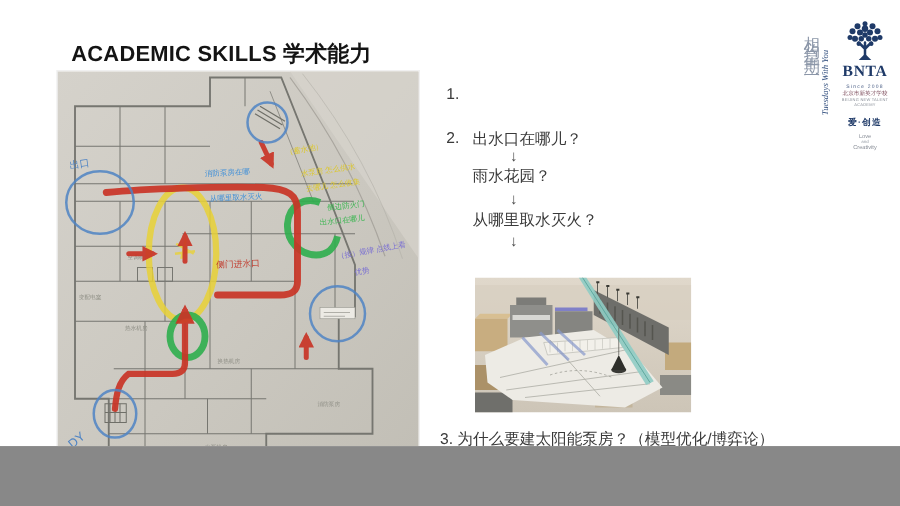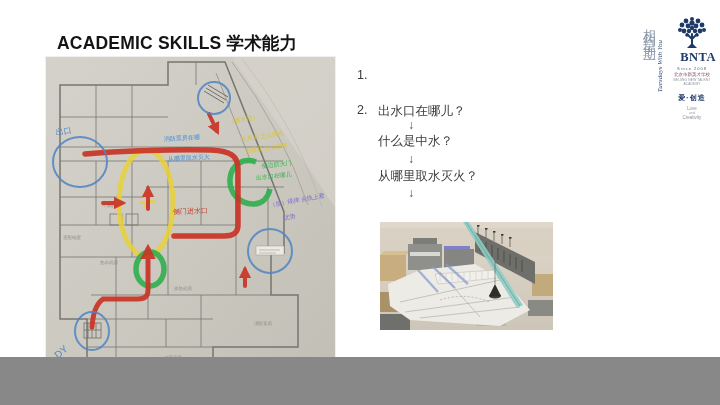--- a/index.html
+++ b/index.html
@@ -12,21 +12,21 @@
   .flow-step{position:absolute;left:378px;font-size:12.5px;color:#3a3a3a;}
   .flow-arrow{position:absolute;left:408px;font-size:12px;color:#4a4a4a;}
   .model{position:absolute;left:380px;top:222px;width:173px;height:108px;}
   .q3{position:absolute;left:352px;top:342px;width:282px;font-size:12.5px;line-height:1.5;color:#3a3a3a;}
   .sidebar{position:absolute;left:640px;top:8px;width:78px;height:150px;}
   .v-cn{position:absolute;left:0;top:10px;writing-mode:vertical-rl;font-size:13px;letter-spacing:6px;color:#8b96a8;}
   .v-en{position:absolute;left:-26px;top:54px;width:92px;text-align:center;transform:rotate(-90deg);
         font-family:"Liberation Serif","DejaVu Serif",serif;font-style:italic;font-size:7px;color:#33507f;}
   .logo{position:absolute;left:28px;top:7px;width:48px;text-align:center;color:#1f3a68;}
   .logo svg{display:block;margin:0 auto;}
-  .logo-bnta{font-family:"Liberation Serif","DejaVu Serif",serif;font-weight:700;font-size:12.5px;letter-spacing:.5px;margin-top:-1px;text-align:right;}
+  .logo-bnta{font-family:"Liberation Serif","DejaVu Serif",serif;font-weight:700;font-size:12.5px;letter-spacing:.5px;margin-top:-1px;}
   .logo-since{font-size:4px;letter-spacing:1px;color:#4a5e85;margin-top:1px;}
   .logo-cn{font-size:4.5px;color:#7c4a5a;margin-top:1px;}
   .logo-en{font-size:3.2px;color:#8a8f98;line-height:1.4;margin-top:1px;letter-spacing:.2px;}
   .logo-slogan{font-size:7px;font-weight:700;letter-spacing:1px;margin-top:6px;}
   .logo-l1{font-size:4.5px;color:#8a8f98;margin-top:3px;}
   .logo-l2{font-size:3.5px;color:#9aa0a8;}
   .logo-l3{font-size:4.5px;color:#8a8f98;}
 </style>
 </head>
 <body>
@@ -127,21 +127,21 @@
   </svg>
 
   <div class="q-row" style="top:68px">
     <span class="q-num">1.</span>
   </div>
   <div class="q-row" style="top:103px">
     <span class="q-num">2.</span>
     <span>出水口在哪儿？</span>
   </div>
   <div class="flow-arrow" style="top:118px">↓</div>
-  <div class="flow-step" style="top:133px">什么是中水？</div>
+  <div class="flow-step" style="top:133px">雨水花园？</div>
   <div class="flow-arrow" style="top:152px">↓</div>
   <div class="flow-step" style="top:168px">从哪里取水灭火？</div>
   <div class="flow-arrow" style="top:186px">↓</div>
 
   <svg class="model" viewBox="0 0 173 108">
     <defs>
       <linearGradient id="mbg" x1="0" y1="0" x2="0" y2="1">
         <stop offset="0" stop-color="#e0d8cb"></stop>
           <stop offset="1" stop-color="#cdc5b7"></stop>
       </linearGradient>
@@ -193,20 +193,21 @@
       <line x1="86" y1="0" x2="140" y2="84" stroke="#5fa89f" stroke-width="0.8"></line>
     </g>
 
     <g>
       <ellipse cx="115" cy="74" rx="6" ry="2.5" fill="#3a3a36"></ellipse>
       <polygon points="109,74 121,74 115,62" fill="#2e2e2a"></polygon>
       <line x1="115" y1="62" x2="115" y2="40" stroke="#55554f" stroke-width="0.6"></line>
     </g>
   </svg>
 
+  <div class="q3">3. 为什么要建太阳能泵房？（模型优化/博弈论）</div>
 
   <div class="sidebar">
     <div class="v-cn">相约星期二</div>
     <div class="v-en">Tuesdays With You</div>
     <div class="logo">
       <svg width="34" height="36" viewBox="0 0 34 36">
         <g fill="#1f3a68">
           <circle cx="17" cy="4" r="2"></circle>
             <circle cx="11" cy="6" r="2.4"></circle>
             <circle cx="23" cy="6" r="2.4"></circle>

